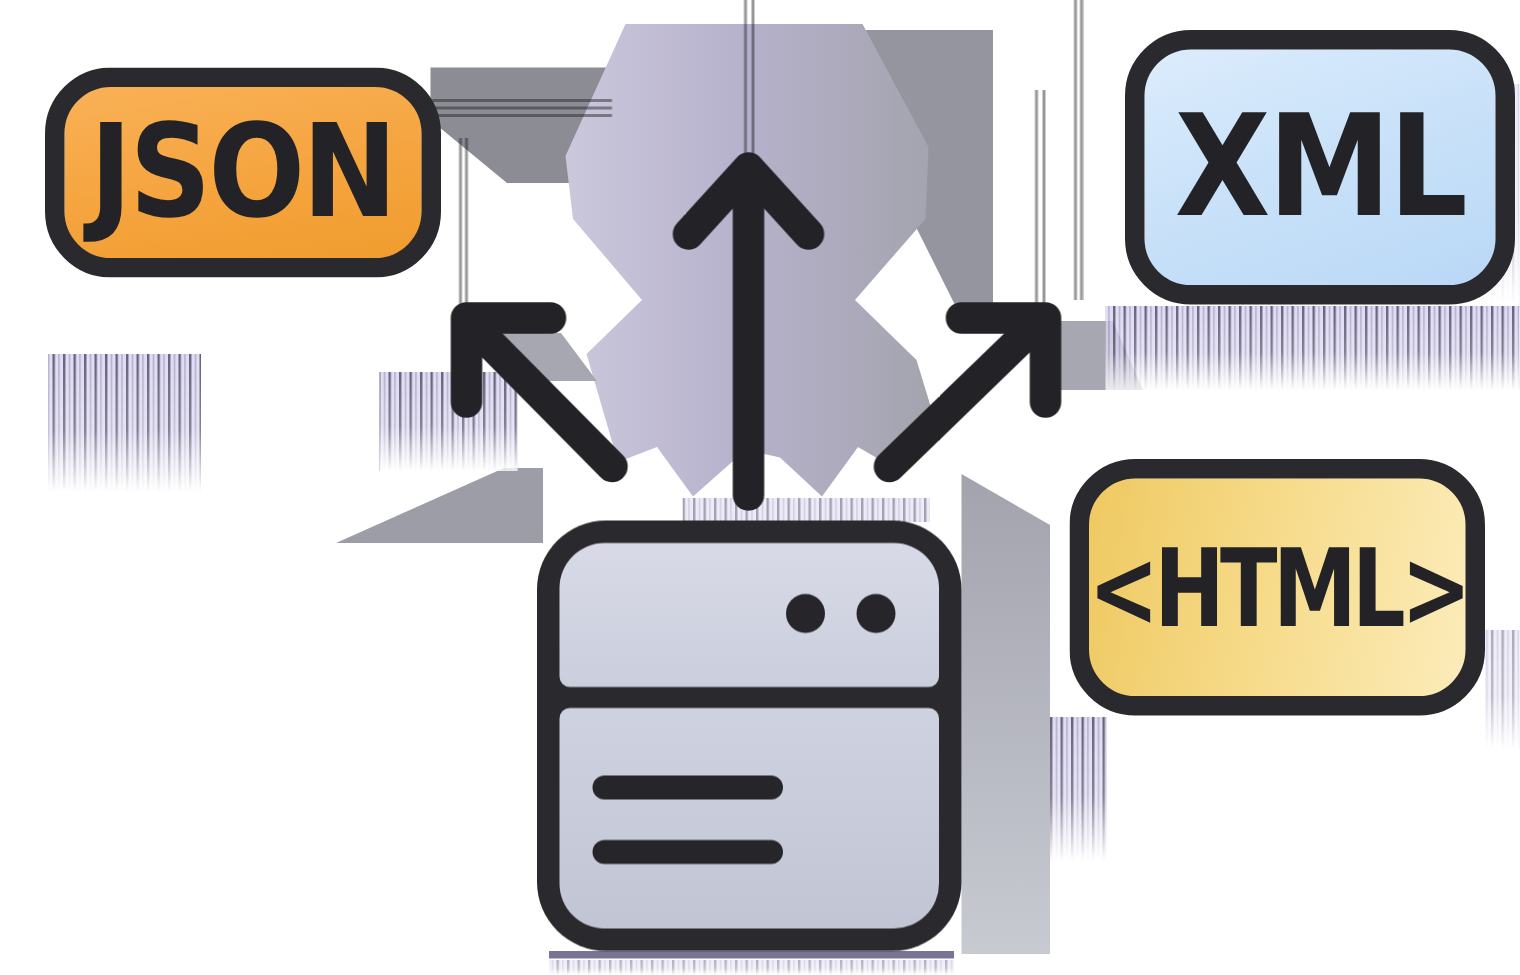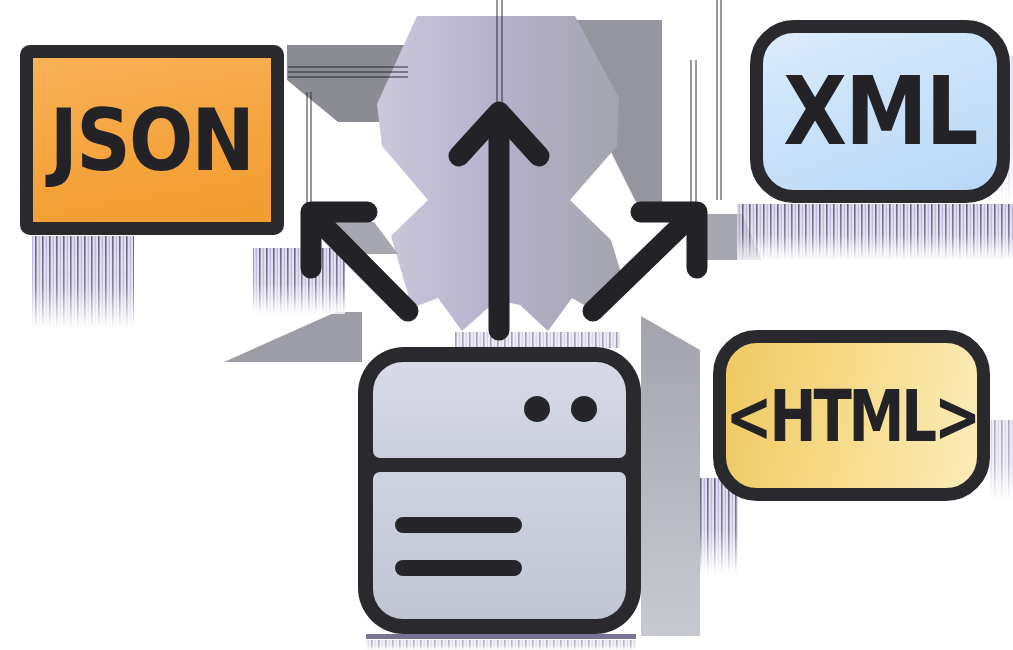--- a/index.html
+++ b/index.html
@@ -9,28 +9,28 @@
   }
   #shadow-layer{position:absolute;left:0;top:0;}
   .badge{
     position:absolute;border:13px solid #2a2a2e;border-radius:44px;
     display:flex;align-items:center;justify-content:center;
     background-clip:padding-box;box-sizing:border-box;
   }
   .badge .label{
     font-weight:bold;color:#232327;line-height:1;white-space:nowrap;
   }
-  #badge-json{left:20px;top:45px;width:264px;height:190px;
-    background:linear-gradient(170deg,#f9b157 0%,#f5a43e 55%,#f09c2e 100%);border-radius:10px;}
+  #badge-json{left:30px;top:45px;width:264px;height:140px;
+    background:linear-gradient(170deg,#f9b157 0%,#f5a43e 55%,#f09c2e 100%);}
   #badge-json .label{font-size:86px;letter-spacing:-2px;transform:scaleX(.88);}
   #badge-xml{left:750px;top:20px;width:260px;height:183px;
     background:linear-gradient(160deg,#dcecfc 0%,#cae2f9 45%,#b9d8f6 100%);}
   #badge-xml .label{font-size:94px;letter-spacing:-2px;transform:scaleX(.88);}
   #badge-html{left:713px;top:306px;width:277px;height:171px;
-    background:linear-gradient(100deg,#efc961 0%,#f6da88 45%,#fcecba 100%);margin-top:24px;}
+    background:linear-gradient(100deg,#efc961 0%,#f6da88 45%,#fcecba 100%);}
   #badge-html .label{font-size:72px;letter-spacing:-4px;transform:scaleX(.78);}
 
   #server{
     position:absolute;left:358px;top:347px;width:283px;height:287px;
     background:#2a2a2e;border-radius:46px;box-sizing:border-box;padding:15px;
   }
   #server-top{
     position:relative;height:96px;border-radius:30px 30px 7px 7px;
     background:linear-gradient(180deg,#d8dae7 0%,#cbcedd 100%);
     margin-bottom:14px;

